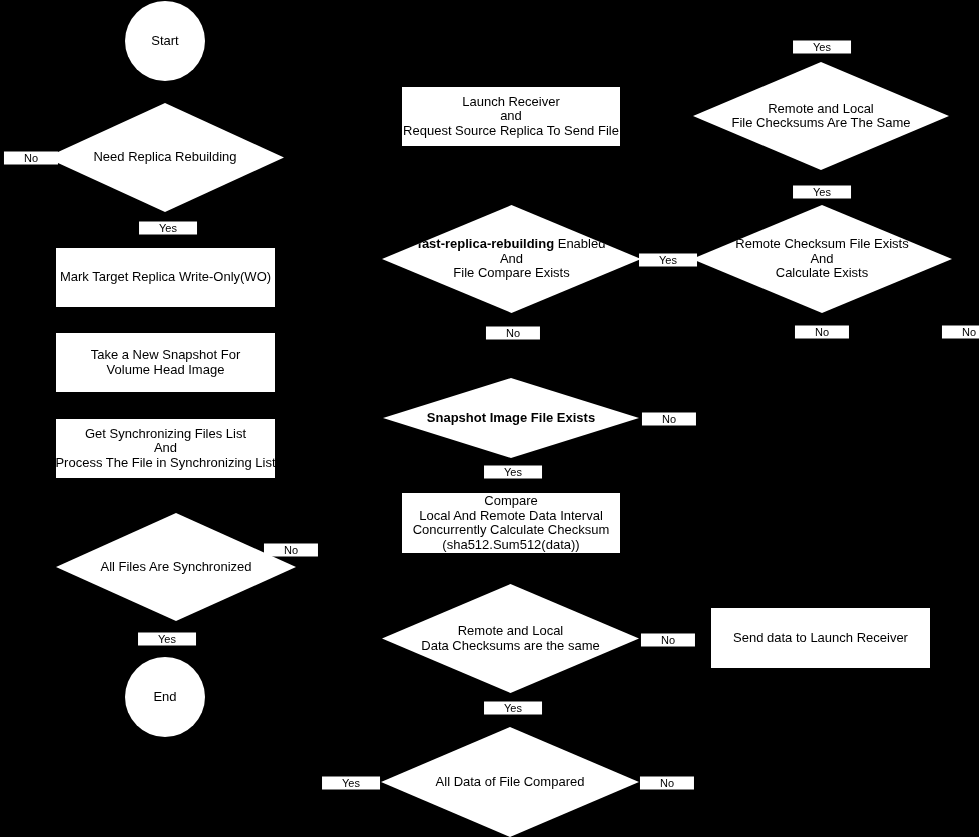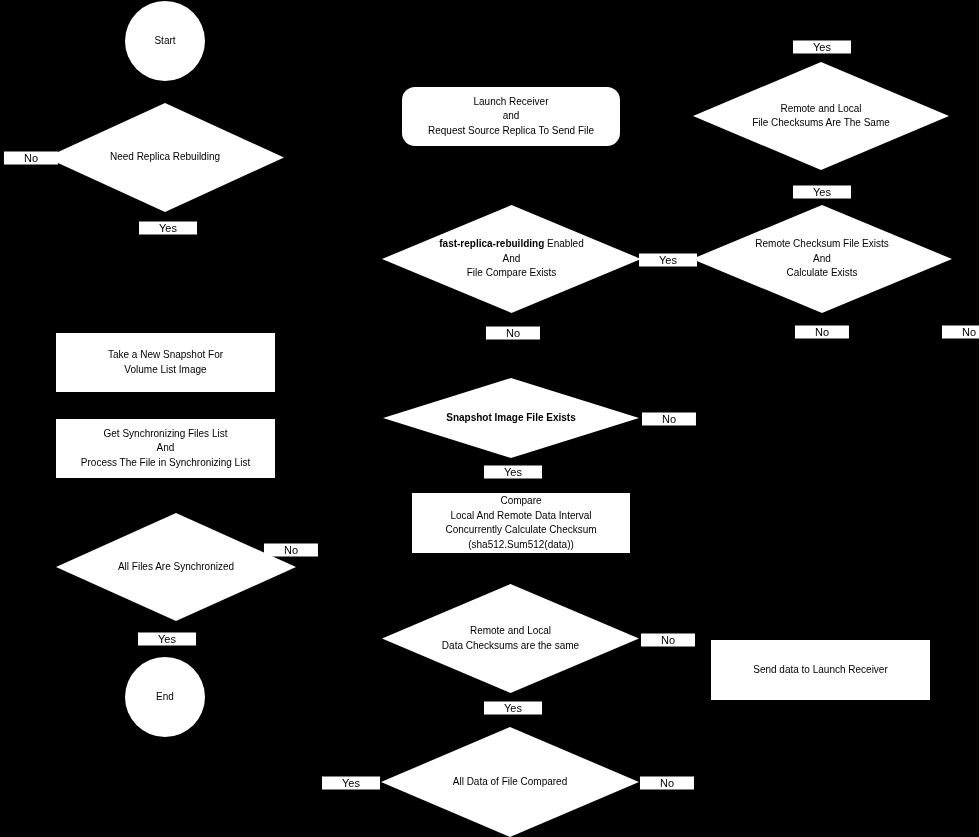--- a/index.html
+++ b/index.html
@@ -8,21 +8,21 @@
     width: 979px;
     height: 837px;
     background: #000;
     overflow: hidden;
     font-family: "Liberation Sans", sans-serif;
   }
   .node {
     position: absolute;
     background: #fff;
     color: #000;
-    font-size: 10px;
+    font-size: 13px;
     line-height: 14.5px;
     display: flex;
     flex-direction: column;
     align-items: center;
     justify-content: center;
     text-align: center;
     box-sizing: border-box;
   }
   .circle { border-radius: 50%; }
   .diamond { clip-path: polygon(50% 0, 100% 50%, 50% 100%, 0 50%); }
@@ -48,63 +48,66 @@
   <div class="node circle" style="left:125px; top:1px; width:80px; height:80px;">
     <div class="tl">Start</div>
   </div>
 
   <div class="node diamond" style="left:46px; top:103px; width:238px; height:109px;">
     <div class="tl">Need Replica Rebuilding</div>
   </div>
   <div class="chip" style="left:31px; top:158px;">No</div>
   <div class="chip" style="left:168px; top:228px;">Yes</div>
 
+  <div class="node rect" style="left:56px; top:248px; width:219px; height:59px;">
+    <div class="tl">Mark Target Replica Write-Only(WO)</div>
+  </div>
 
   <div class="node rect" style="left:56px; top:333px; width:219px; height:59px;">
     <div class="tl">Take a New Snapshot For</div>
-    <div class="tl">Volume List Image</div>
+    <div class="tl">Volume Head Image</div>
   </div>
 
   <div class="node rect" style="left:56px; top:419px; width:219px; height:59px;">
     <div class="tl">Get Synchronizing Files List</div>
     <div class="tl">And</div>
     <div class="tl">Process The File in Synchronizing List</div>
   </div>
 
   <div class="node diamond" style="left:56px; top:513px; width:240px; height:108px;">
     <div class="tl">All Files Are Synchronized</div>
   </div>
   <div class="chip" style="left:291px; top:550px;">No</div>
   <div class="chip" style="left:167px; top:639px;">Yes</div>
 
   <div class="node circle" style="left:125px; top:657px; width:80px; height:80px;">
     <div class="tl">End</div>
   </div>
 
-  <div class="node rect" style="left:402px; top:87px; width:218px; height:59px;border-radius:13px;">
+  <div class="node rect" style="left:402px; top:87px; width:218px; height:59px;">
     <div class="tl">Launch Receiver</div>
     <div class="tl">and</div>
     <div class="tl">Request Source Replica To Send File</div>
   </div>
 
   <div class="node diamond" style="left:382px; top:205px; width:259px; height:108px;">
     <div class="tl"><span class="bold">fast-replica-rebuilding</span><span> Enabled</span></div>
     <div class="tl">And</div>
     <div class="tl">File Compare Exists</div>
   </div>
   <div class="chip" style="left:668px; top:260px;">Yes</div>
   <div class="chip" style="left:513px; top:333px;">No</div>
 
   <div class="node diamond" style="left:383px; top:378px; width:256px; height:80px;font-weight:bold;">
     <div class="tl">Snapshot Image File Exists</div>
   </div>
   <div class="chip" style="left:669px; top:419px;">No</div>
   <div class="chip" style="left:513px; top:472px;">Yes</div>
 
-  <div class="node rect" style="left:402px; top:493px; width:218px; height:60px;margin-left:10px;">
+  <div class="node rect" style="left:402px; top:493px; width:218px; height:60px;">
     <div class="tl">Compare</div>
     <div class="tl">Local And Remote Data Interval</div>
     <div class="tl">Concurrently Calculate Checksum</div>
     <div class="tl">(sha512.Sum512(data))</div>
   </div>
 
   <div class="node diamond" style="left:382px; top:584px; width:257px; height:109px;">
     <div class="tl">Remote and Local</div>
     <div class="tl">Data Checksums are the same</div>
   </div>
@@ -126,17 +129,17 @@
   <div class="chip" style="left:822px; top:192px;">Yes</div>
 
   <div class="node diamond" style="left:692px; top:205px; width:260px; height:108px;">
     <div class="tl">Remote Checksum File Exists</div>
     <div class="tl">And</div>
     <div class="tl">Calculate Exists</div>
   </div>
   <div class="chip" style="left:822px; top:332px;">No</div>
   <div class="chip" style="left:969px; top:332px;">No</div>
 
-  <div class="node rect" style="left:711px; top:608px; width:219px; height:60px;margin-top:32px;">
+  <div class="node rect" style="left:711px; top:608px; width:219px; height:60px;">
     <div class="tl">Send data to Launch Receiver</div>
   </div>
 
 </div>
 
 </body></html>

